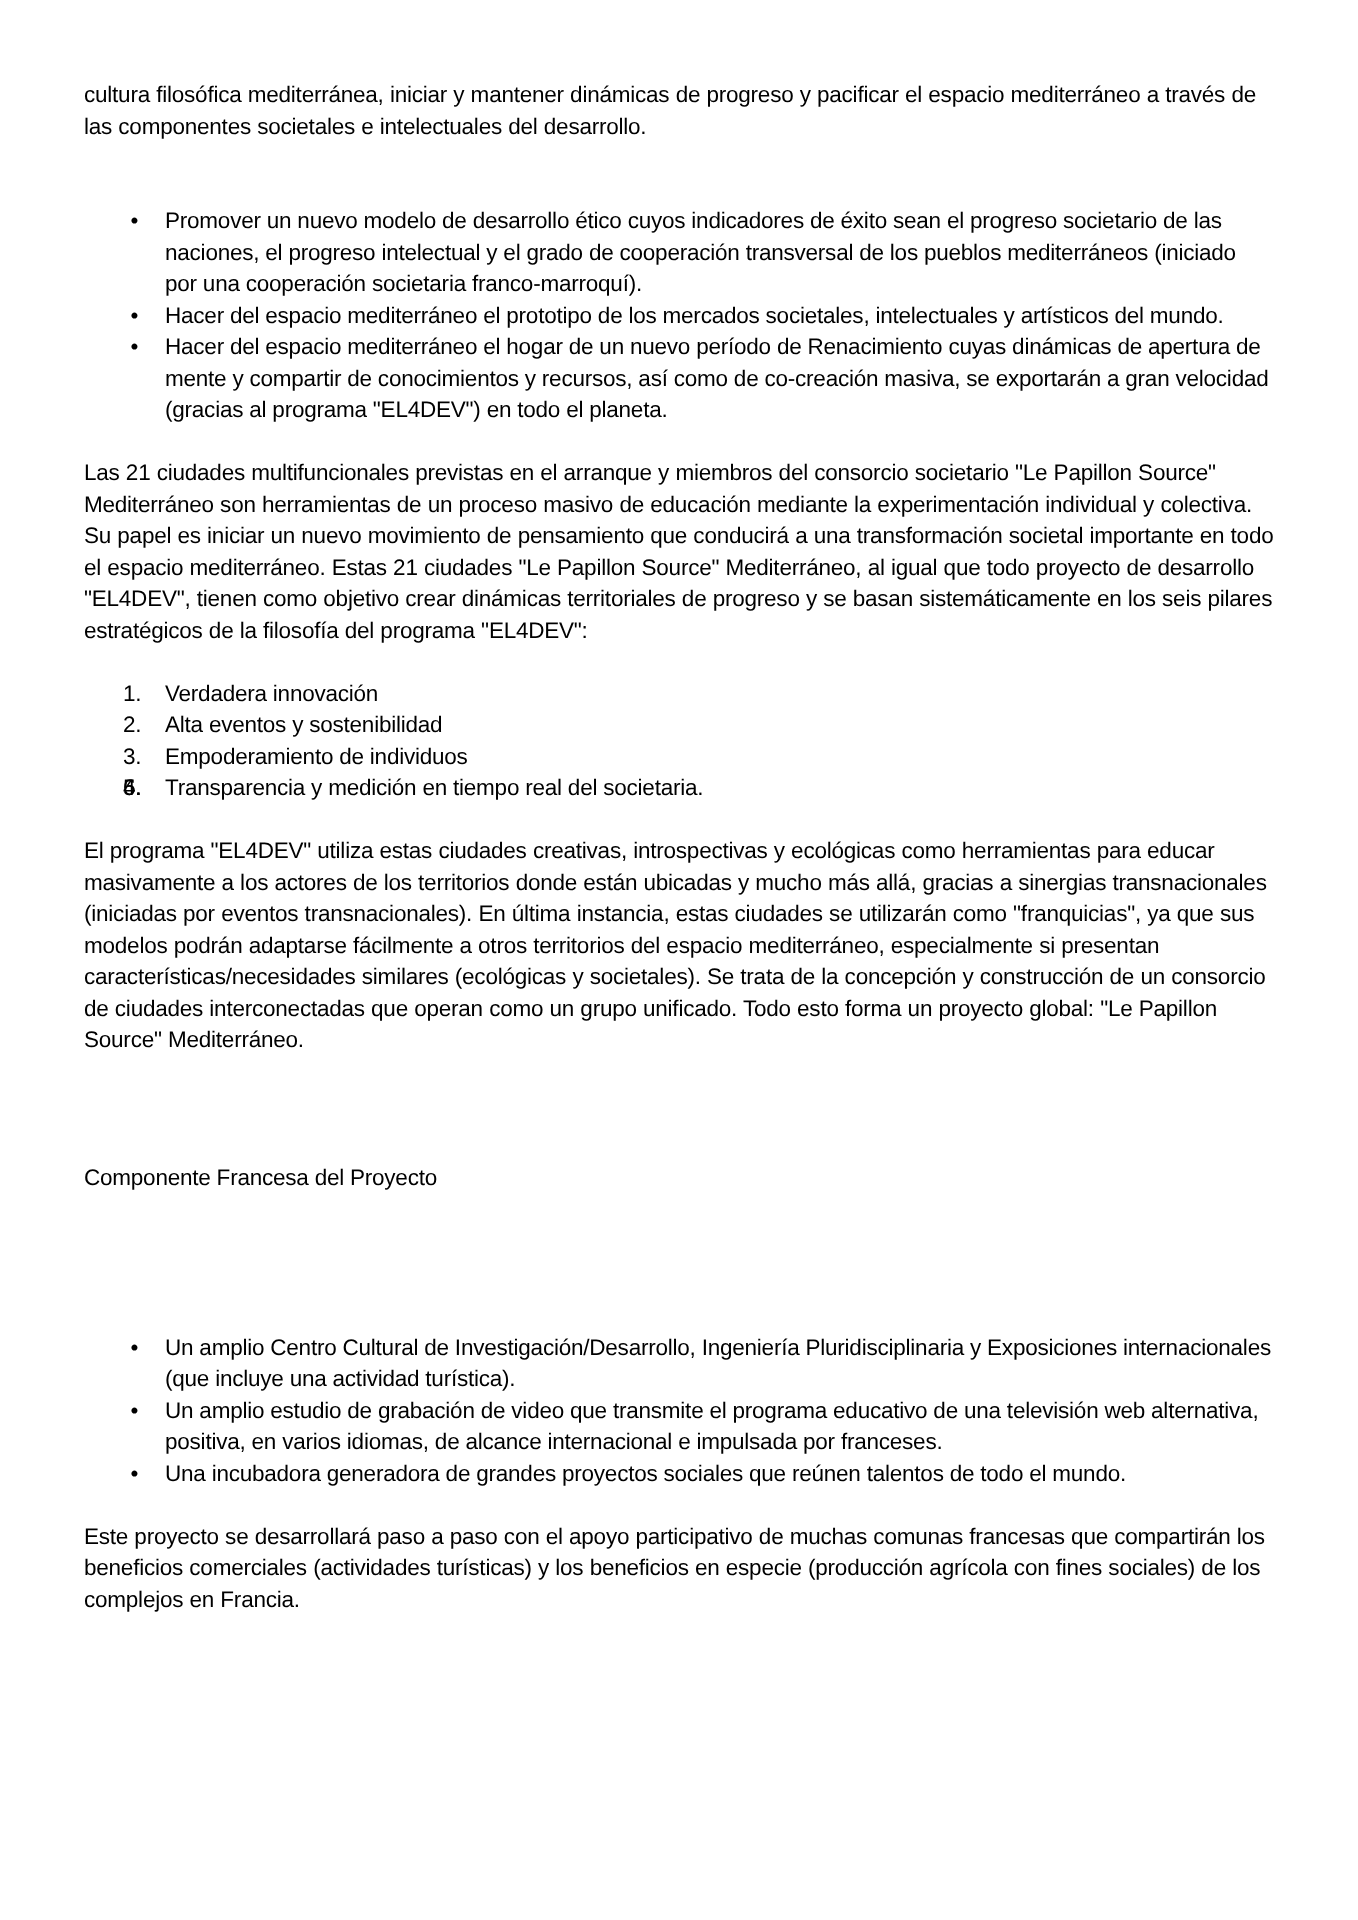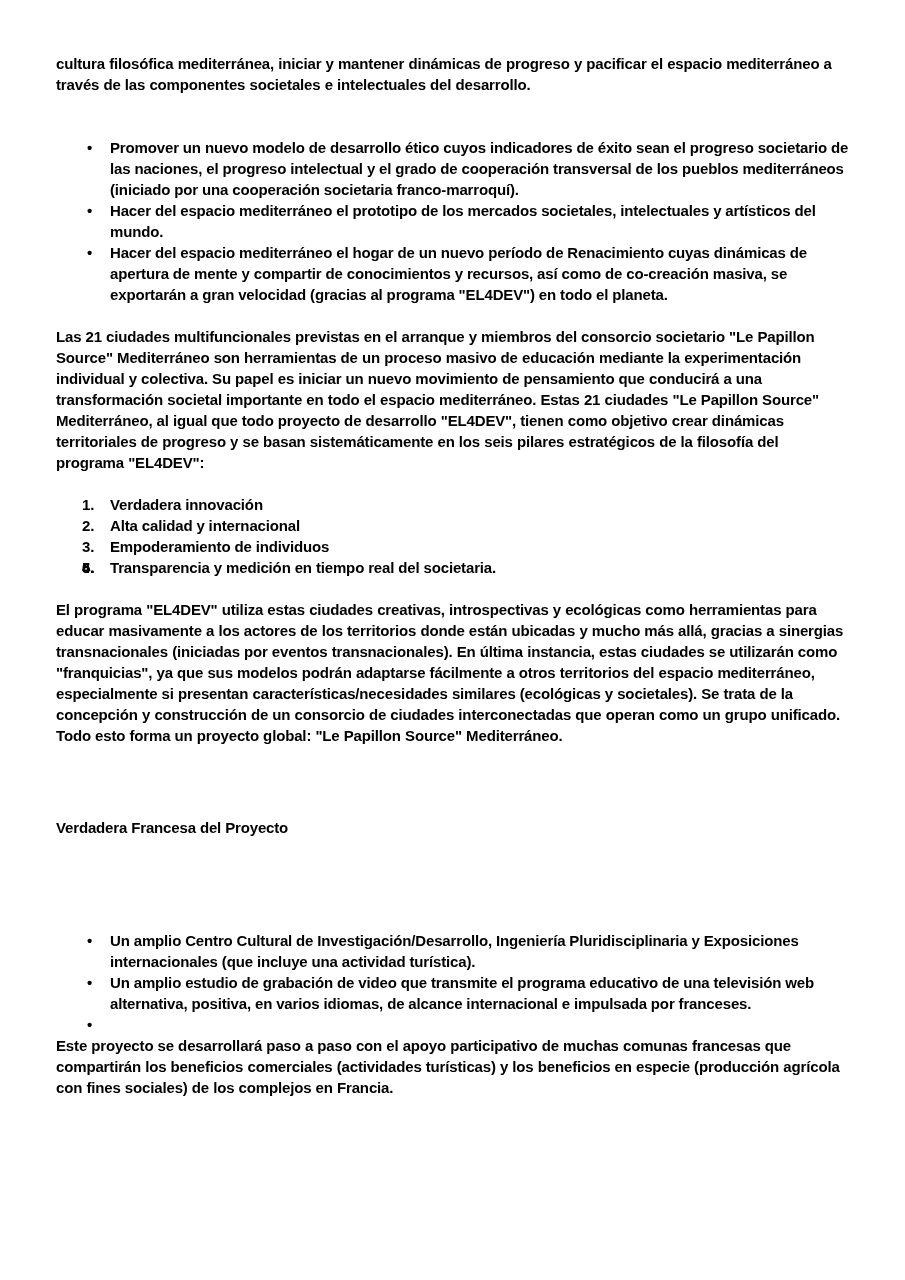--- a/index.html
+++ b/index.html
@@ -12,21 +12,20 @@
     font-family: "Liberation Sans", sans-serif;
     color: #000000;
   }
   .page {
     position: relative;
     width: 905px;
     height: 1280px;
     background: #ffffff;
     box-sizing: border-box;
     overflow: hidden;
-    font-weight: bold;
   }
   .doc-body {
     position: absolute;
     left: 56px;
     top: 53px;
     width: 793px;
   }
   p.para {
     margin: 0 0 0 0;
     font-size: 15px;
@@ -121,21 +120,21 @@
 
     <div class="spacer-para"></div>
 
     <ol class="num-list">
       <li>
         <span class="num-mark">1.</span>
         <span>Verdadera innovación</span>
       </li>
       <li>
         <span class="num-mark">2.</span>
-        <span>Alta calidad y internacional</span>
+        <span>Alta eventos y sostenibilidad</span>
       </li>
       <li>
         <span class="num-mark">3.</span>
         <span>Empoderamiento de individuos</span>
       </li>
       <li>
         <span class="num-mark">4.</span>
       </li>
       <li>
         <span class="num-mark">5.</span>
@@ -145,38 +144,39 @@
         <span>Transparencia y medición en tiempo real del societaria.</span>
       </li>
     </ol>
 
     <div class="spacer-para"></div>
 
     <p class="para">El programa "EL4DEV" utiliza estas ciudades creativas, introspectivas y ecológicas como herramientas para educar masivamente a los actores de los territorios donde están ubicadas y mucho más allá, gracias a sinergias transnacionales (iniciadas por eventos transnacionales). En última instancia, estas ciudades se utilizarán como "franquicias", ya que sus modelos podrán adaptarse fácilmente a otros territorios del espacio mediterráneo, especialmente si presentan características/necesidades similares (ecológicas y societales). Se trata de la concepción y construcción de un consorcio de ciudades interconectadas que operan como un grupo unificado. Todo esto forma un proyecto global: "Le Papillon Source" Mediterráneo.</p>
 
     <div class="spacer-big"></div>
 
-    <p class="heading-line">Verdadera Francesa del Proyecto</p>
+    <p class="heading-line">Componente Francesa del Proyecto</p>
 
     <div class="spacer-big"></div>
 
 
     <div class="spacer-para"></div>
 
     <ul class="bullet-list">
       <li>
         <span class="bullet-mark">•</span>
         <span>Un amplio Centro Cultural de Investigación/Desarrollo, Ingeniería Pluridisciplinaria y Exposiciones internacionales (que incluye una actividad turística).</span>
       </li>
       <li>
         <span class="bullet-mark">•</span>
         <span>Un amplio estudio de grabación de video que transmite el programa educativo de una televisión web alternativa, positiva, en varios idiomas, de alcance internacional e impulsada por franceses.</span>
       </li>
       <li>
         <span class="bullet-mark">•</span>
+        <span>Una incubadora generadora de grandes proyectos sociales que reúnen talentos de todo el mundo.</span>
       </li>
     </ul>
 
     <div class="spacer-para"></div>
 
     <p class="para">Este proyecto se desarrollará paso a paso con el apoyo participativo de muchas comunas francesas que compartirán los beneficios comerciales (actividades turísticas) y los beneficios en especie (producción agrícola con fines sociales) de los complejos en Francia.</p>
 
   </div>
 </div>
 

